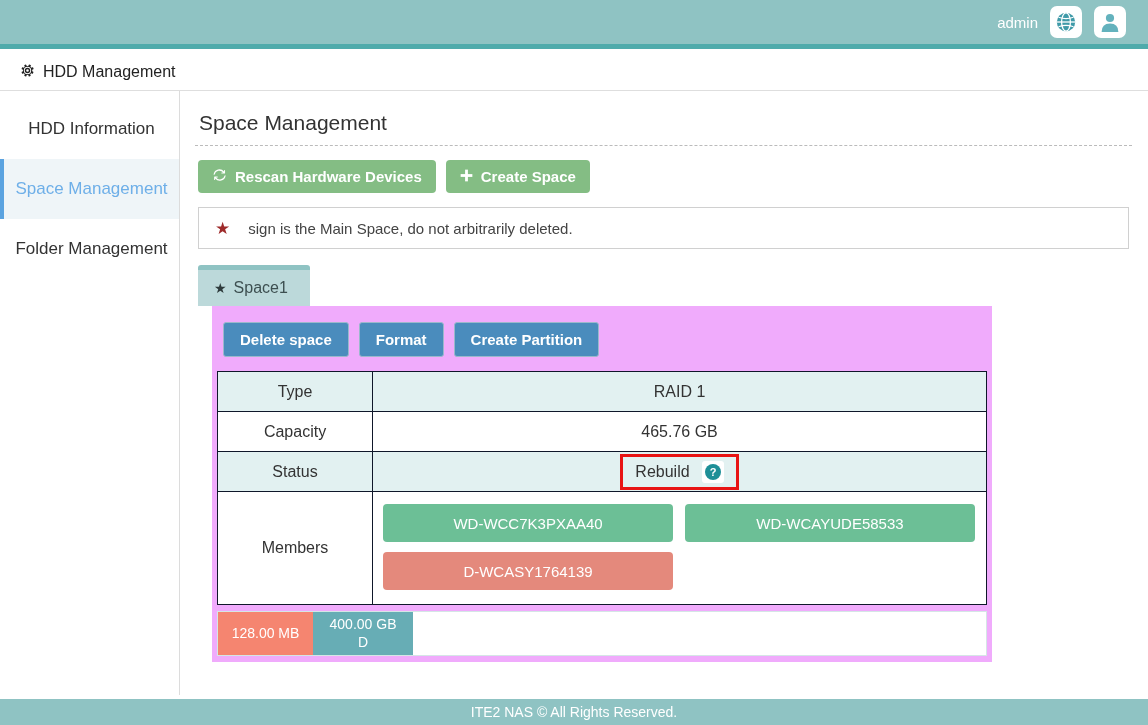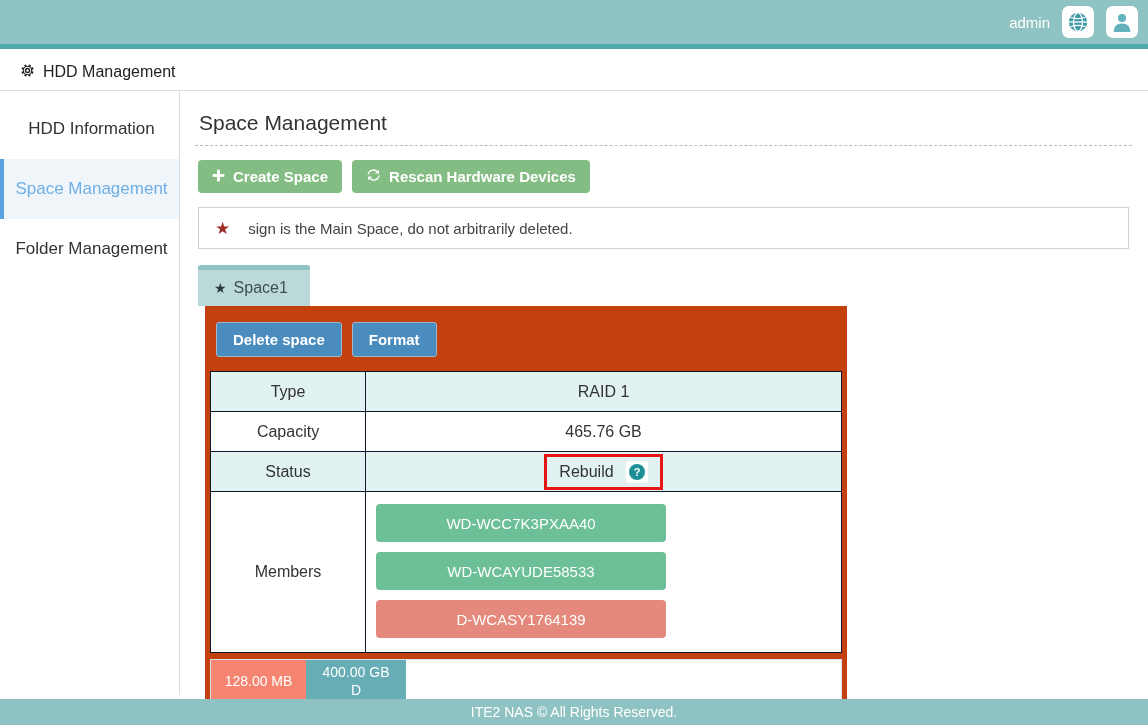--- a/index.html
+++ b/index.html
@@ -17,21 +17,21 @@
     background: #8fc3c3; border-bottom: 5px solid #4fabab;
     display: flex; align-items: center;
   }
   .logo {
     margin-left: 18px;
     font-family: "DejaVu Serif", serif;
     font-style: italic; font-weight: bold;
     font-size: 33px; color: #ffffff; letter-spacing: -1px;
   }
   .topbar-right {
-    margin-left: auto; margin-right: 10px;
+    margin-left: auto; margin-right: 22px;
     display: flex; align-items: center; gap: 12px;
   }
   .username { color: #ffffff; font-size: 15px; }
   .icon-btn {
     width: 32px; height: 32px; border-radius: 7px; background: #ffffff;
     display: flex; align-items: center; justify-content: center;
   }
 
   
   .crumbbar {
@@ -85,22 +85,22 @@
   .tabstrip { margin: 16px 0 0 3px; display: flex; }
   .tab {
     background: #bcd9da; border-top: 5px solid #8fc3c3;
     padding: 9px 22px 9px 16px; font-size: 16px; color: #3d4f50;
     display: flex; align-items: center; gap: 7px;
     border-radius: 3px 3px 0 0;
   }
   .tab-star { font-size: 14px; color: #2e3b3c; }
 
   .tabpanel {
-    margin-left: 10px; background: #c2410c; padding: 16px 5px 6px 5px;
-    width: 642px;
+    margin-left: 17px; background: #f0abfc; padding: 16px 5px 6px 5px;
+    width: 780px;
   }
   .panel-btnrow { display: flex; gap: 10px; padding: 0 2px 14px 6px; }
   .btn-blue {
     background: #4a8cbd; color: #ffffff;
     border: 1px solid #9bb8cc; border-radius: 3px;
     font-size: 15px; font-weight: bold; padding: 8px 16px;
     font-family: "Liberation Sans", sans-serif; cursor: pointer;
   }
 
   
@@ -202,55 +202,56 @@
     </div>
   </div>
 
   <div class="main">
 
     <div class="page-title">Space Management</div>
 
     <div class="btnrow">
       <button class="btn-green">
         <span>
+          <svg width="15" height="14" viewBox="0 0 16 15">
+            <path fill="#ffffff" d="M13.4 2.2a.55.55 0 0 0-.55.55v1.1A6.3 6.3 0 0 0 1.7 6.6a.55.55 0 1 0 1.07.24A5.2 5.2 0 0 1 11.9 4.9H10.5a.55.55 0 0 0 0 1.1h2.9a.55.55 0 0 0 .55-.55v-2.7a.55.55 0 0 0-.55-.55z"></path>
+            <path fill="#ffffff" d="M14.1 7.9a.55.55 0 0 0-.66.41A5.2 5.2 0 0 1 4.3 10.2h1.4a.55.55 0 0 0 0-1.1H2.8a.55.55 0 0 0-.55.55v2.7a.55.55 0 0 0 1.1 0v-1.1A6.3 6.3 0 0 0 14.5 8.5a.55.55 0 0 0-.4-.6z"></path>
+          </svg>
+        </span>
+        <span>Rescan Hardware Devices</span>
+      </button>
+      <button class="btn-green">
+        <span>
           <svg width="13" height="13" viewBox="0 0 12 12">
             <rect x="4.7" y="0.6" width="2.6" height="10.8" fill="#ffffff"></rect>
             <rect x="0.6" y="4.7" width="10.8" height="2.6" fill="#ffffff"></rect>
           </svg>
         </span>
         <span>Create Space</span>
       </button>
-      <button class="btn-green">
-        <span>
-          <svg width="15" height="14" viewBox="0 0 16 15">
-            <path fill="#ffffff" d="M13.4 2.2a.55.55 0 0 0-.55.55v1.1A6.3 6.3 0 0 0 1.7 6.6a.55.55 0 1 0 1.07.24A5.2 5.2 0 0 1 11.9 4.9H10.5a.55.55 0 0 0 0 1.1h2.9a.55.55 0 0 0 .55-.55v-2.7a.55.55 0 0 0-.55-.55z"></path>
-            <path fill="#ffffff" d="M14.1 7.9a.55.55 0 0 0-.66.41A5.2 5.2 0 0 1 4.3 10.2h1.4a.55.55 0 0 0 0-1.1H2.8a.55.55 0 0 0-.55.55v2.7a.55.55 0 0 0 1.1 0v-1.1A6.3 6.3 0 0 0 14.5 8.5a.55.55 0 0 0-.4-.6z"></path>
-          </svg>
-        </span>
-        <span>Rescan Hardware Devices</span>
-      </button>
     </div>
 
     <div class="notice">
       <span class="notice-star">★</span>
       <span class="notice-text">sign is the Main Space, do not arbitrarily deleted.</span>
     </div>
 
     <div class="tabstrip">
       <div class="tab">
         <span class="tab-star">★</span>
         <span>Space1</span>
       </div>
     </div>
 
     <div class="tabpanel">
 
       <div class="panel-btnrow">
         <button class="btn-blue">Delete space</button>
         <button class="btn-blue">Format</button>
+        <button class="btn-blue">Create Partition</button>
       </div>
 
       <table class="dtable">
         <tbody>
             <tr class="odd">
           <td class="label">Type</td>
           <td>RAID 1</td>
         </tr>
         <tr class="even">
           <td class="label">Capacity</td>

